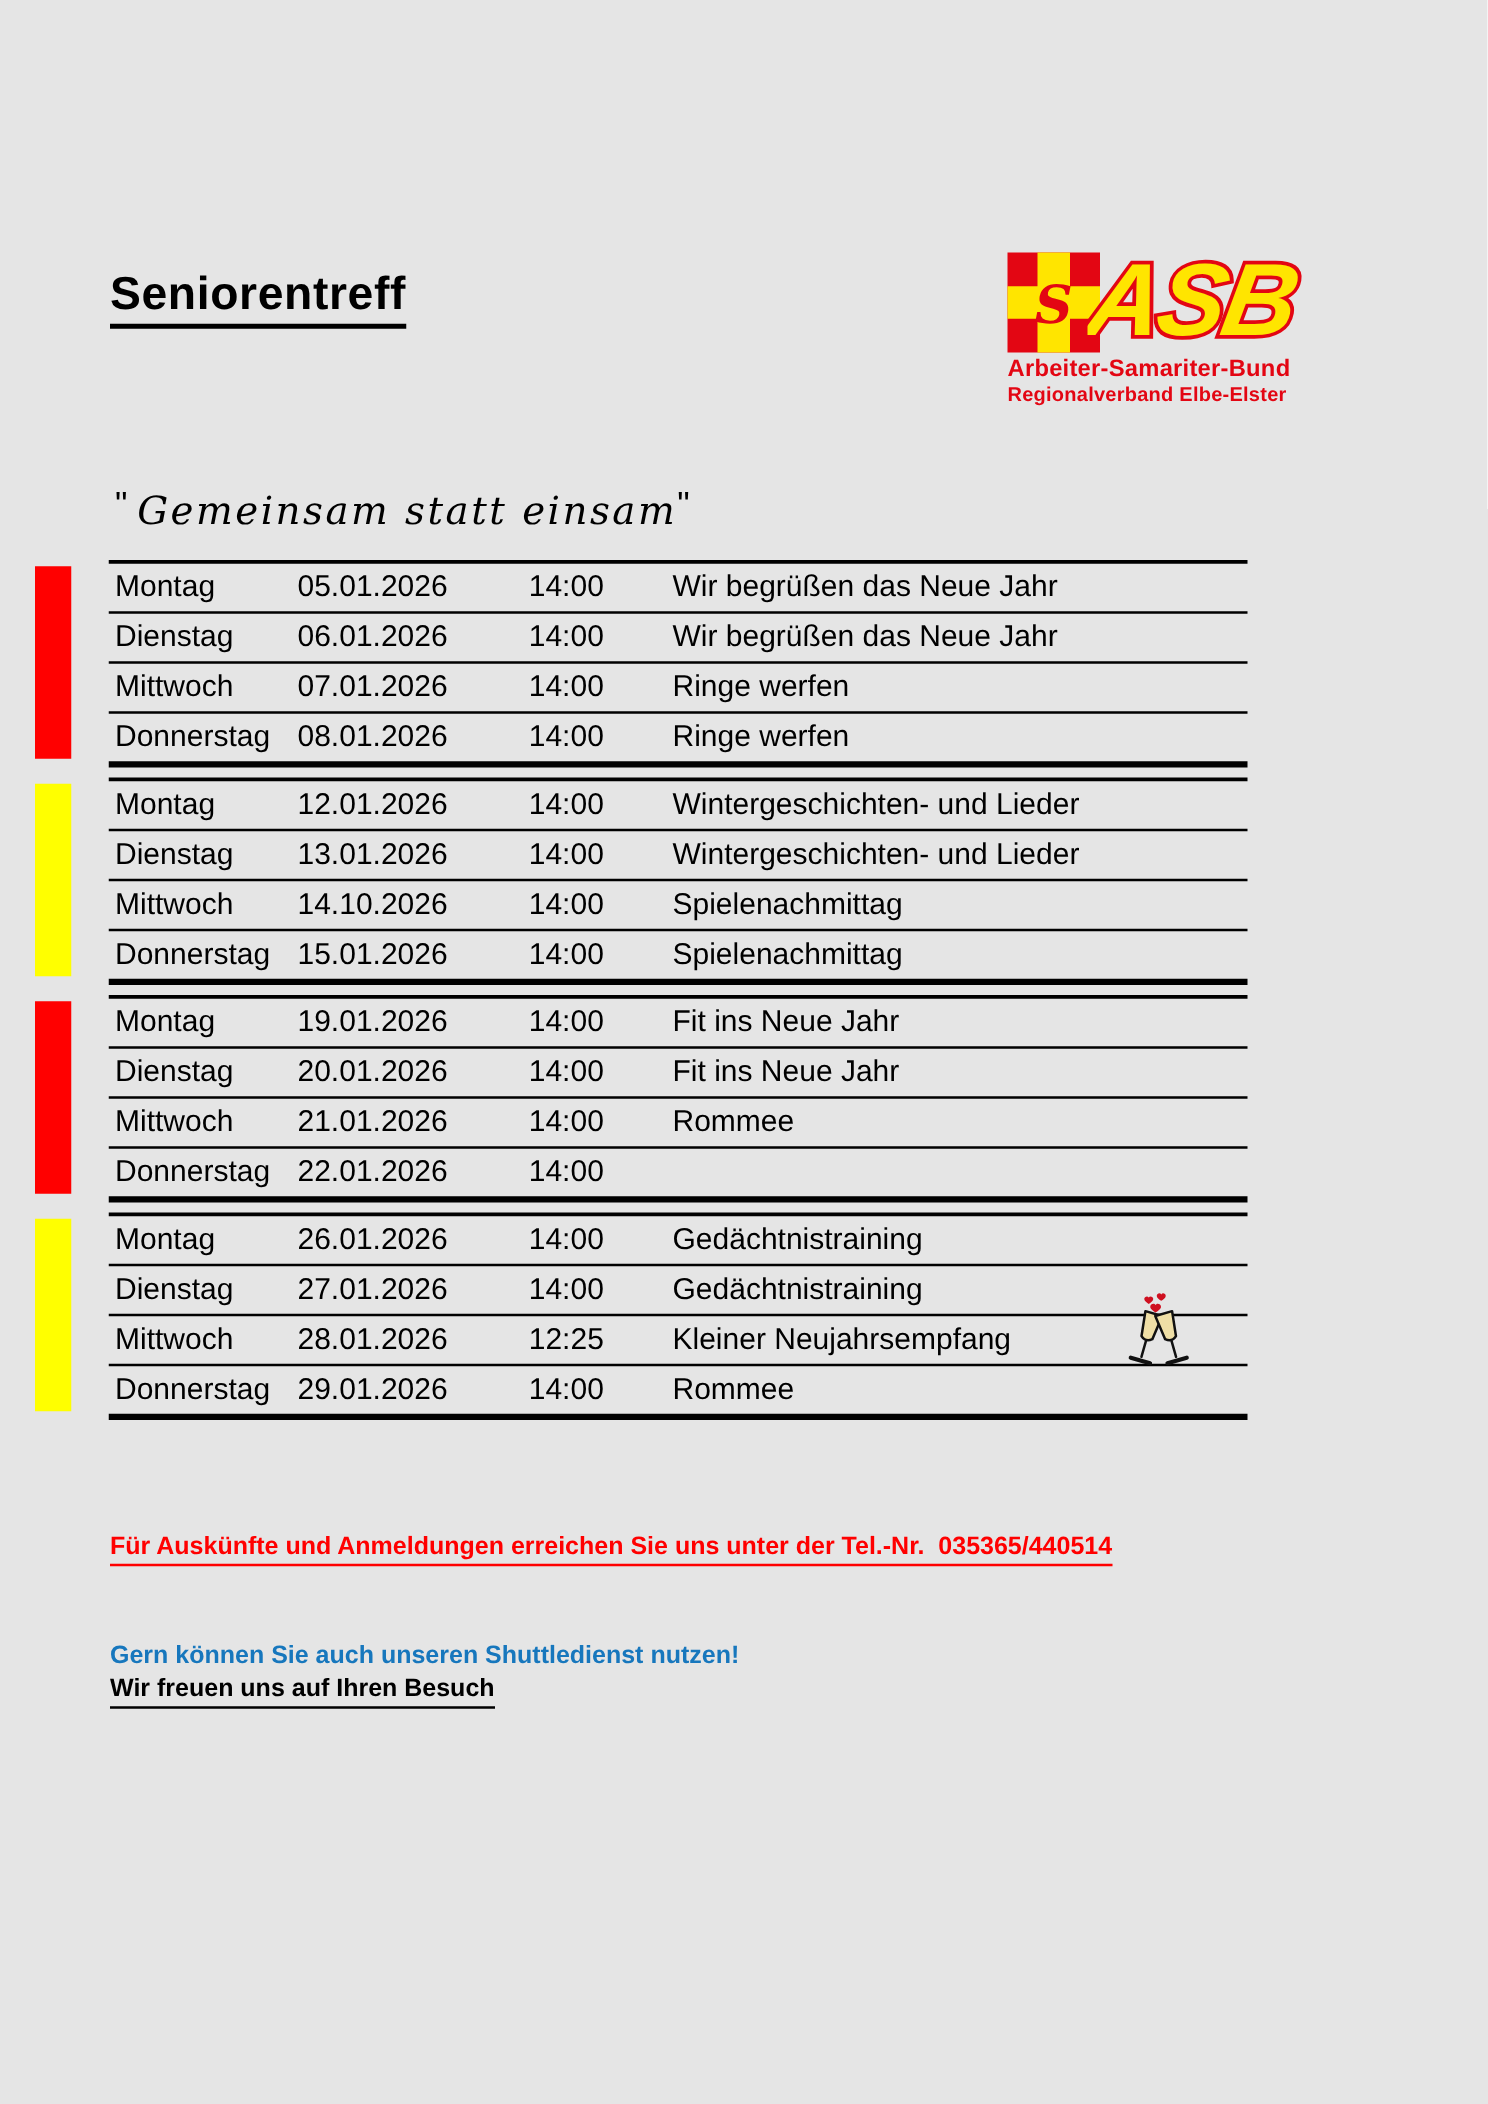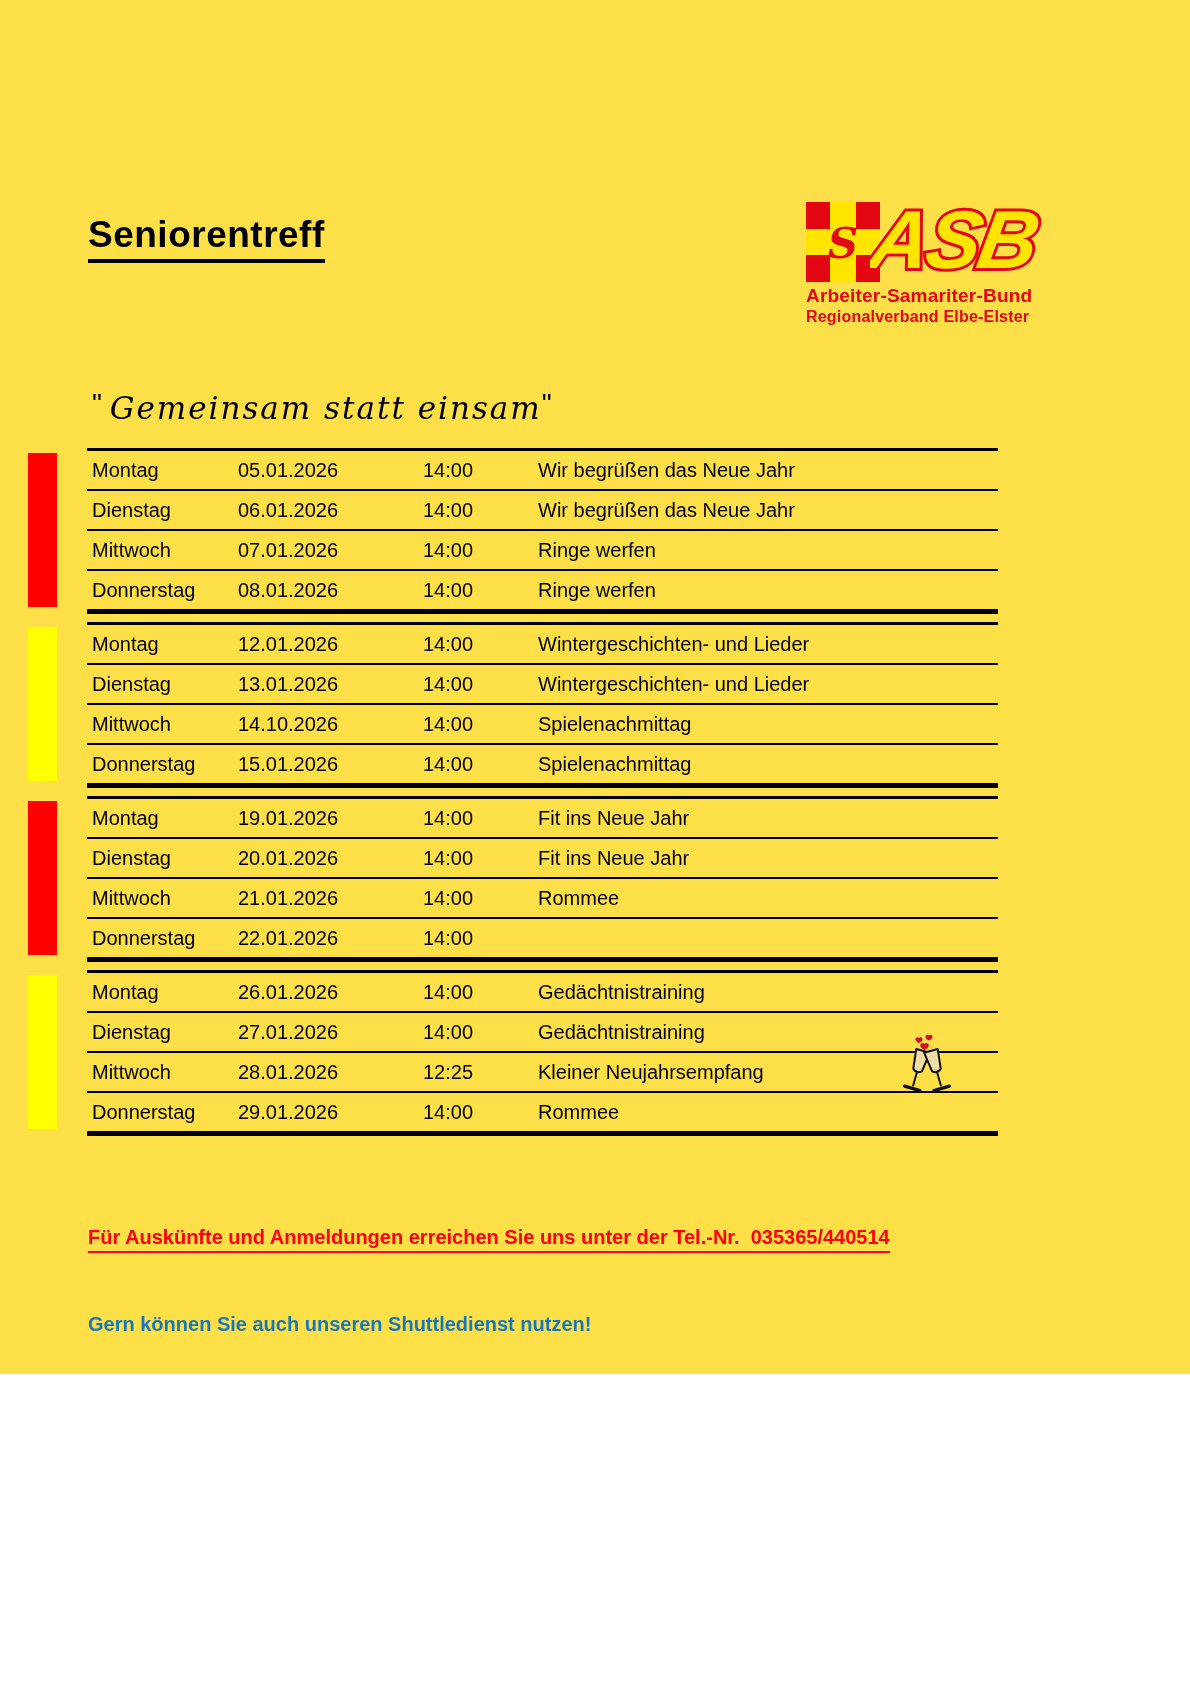--- a/index.html
+++ b/index.html
@@ -1,16 +1,16 @@
 <!DOCTYPE html>
 <html><head>
 <meta charset="utf-8">
 <style>
   html,body{margin:0;padding:0;background:#fff;}
-  .page{position:relative;width:1190px;height:1374px;background:#fde047;overflow:hidden;
+  .page{position:relative;width:1190px;height:1683px;background:#e5e5e5;overflow:hidden;
         font-family:"Liberation Sans", sans-serif;color:#000;}
 
   
   .title{position:absolute;left:88px;top:214px;font-size:37px;font-weight:bold;
          letter-spacing:.5px;border-bottom:4px solid #000;padding-bottom:3px;}
   .subtitle{position:absolute;left:88px;top:340px;font-size:31px;white-space:pre;}
   .subtitle .u{border-bottom:2px solid #000;padding-bottom:1px;}
   .quote{position:absolute;left:92px;top:388px;font-size:31px;white-space:pre;}
   .quote .qmark{font-family:"Liberation Sans",sans-serif;font-size:28px;vertical-align:6px;}
   .quote .qtext{font-family:"DejaVu Serif", serif;font-style:italic;font-weight:500;letter-spacing:2px;}
@@ -25,21 +25,21 @@
            font-family:"DejaVu Serif",serif;font-style:italic;font-weight:bold;font-size:42px;color:var(--asb-red);
            padding-top:2px;box-sizing:border-box;}
   .asb-acronym{position:absolute;left:64px;top:-10px;}
   .org-name{margin-top:3px;font-size:19px;font-weight:bold;color:var(--asb-red);letter-spacing:.2px;}
   .region-name{font-size:16px;font-weight:bold;color:var(--asb-red);letter-spacing:.2px;margin-top:1px;}
 
   
   .schedule{position:absolute;left:87px;top:448px;width:911px;}
   .group{position:relative;border-top:3px solid #000;border-bottom:5px solid #000;margin-bottom:8px;}
   .group .bar{position:absolute;left:-59px;top:2px;bottom:2px;width:29px;}
-  .row{display:flex;height:38px;align-items:center;font-size:20px;}
+  .row{display:flex;height:38px;align-items:center;font-size:24px;}
   .row + .row{border-top:2px solid #000;}
   .c-day{width:146px;padding-left:5px;flex:none;}
   .c-date{width:185px;flex:none;}
   .c-time{width:115px;flex:none;}
   .c-event{flex:1;}
 
   .champagne{position:absolute;left:900px;top:1032px;width:54px;height:64px;z-index:5;}
 
   
   .foot{position:absolute;left:88px;font-size:20px;font-weight:bold;white-space:pre;}
@@ -201,14 +201,15 @@
       <g transform="rotate(-16 37 40)">
         <path d="M30 18 L44 18 L41.5 38 Q37 42 32.5 38 Z" fill="#efdfa6"></path>
         <line x1="37" y1="41" x2="37" y2="54"></line>
         <line x1="29" y1="57" x2="45" y2="57" stroke-width="3.4"></line>
       </g>
     </g>
   </svg>
 
   <div class="foot info" style="color: rgb(255, 0, 0);">Für Auskünfte und Anmeldungen erreichen Sie uns unter der Tel.-Nr.  035365/440514</div>
   <div class="foot shuttle" style="color: rgb(23, 119, 189); margin-top: 25px;">Gern können Sie auch unseren Shuttledienst nutzen!</div>
+  <div class="foot closing">Wir freuen uns auf Ihren Besuch</div>
 
 </div>
 
 </body></html>

